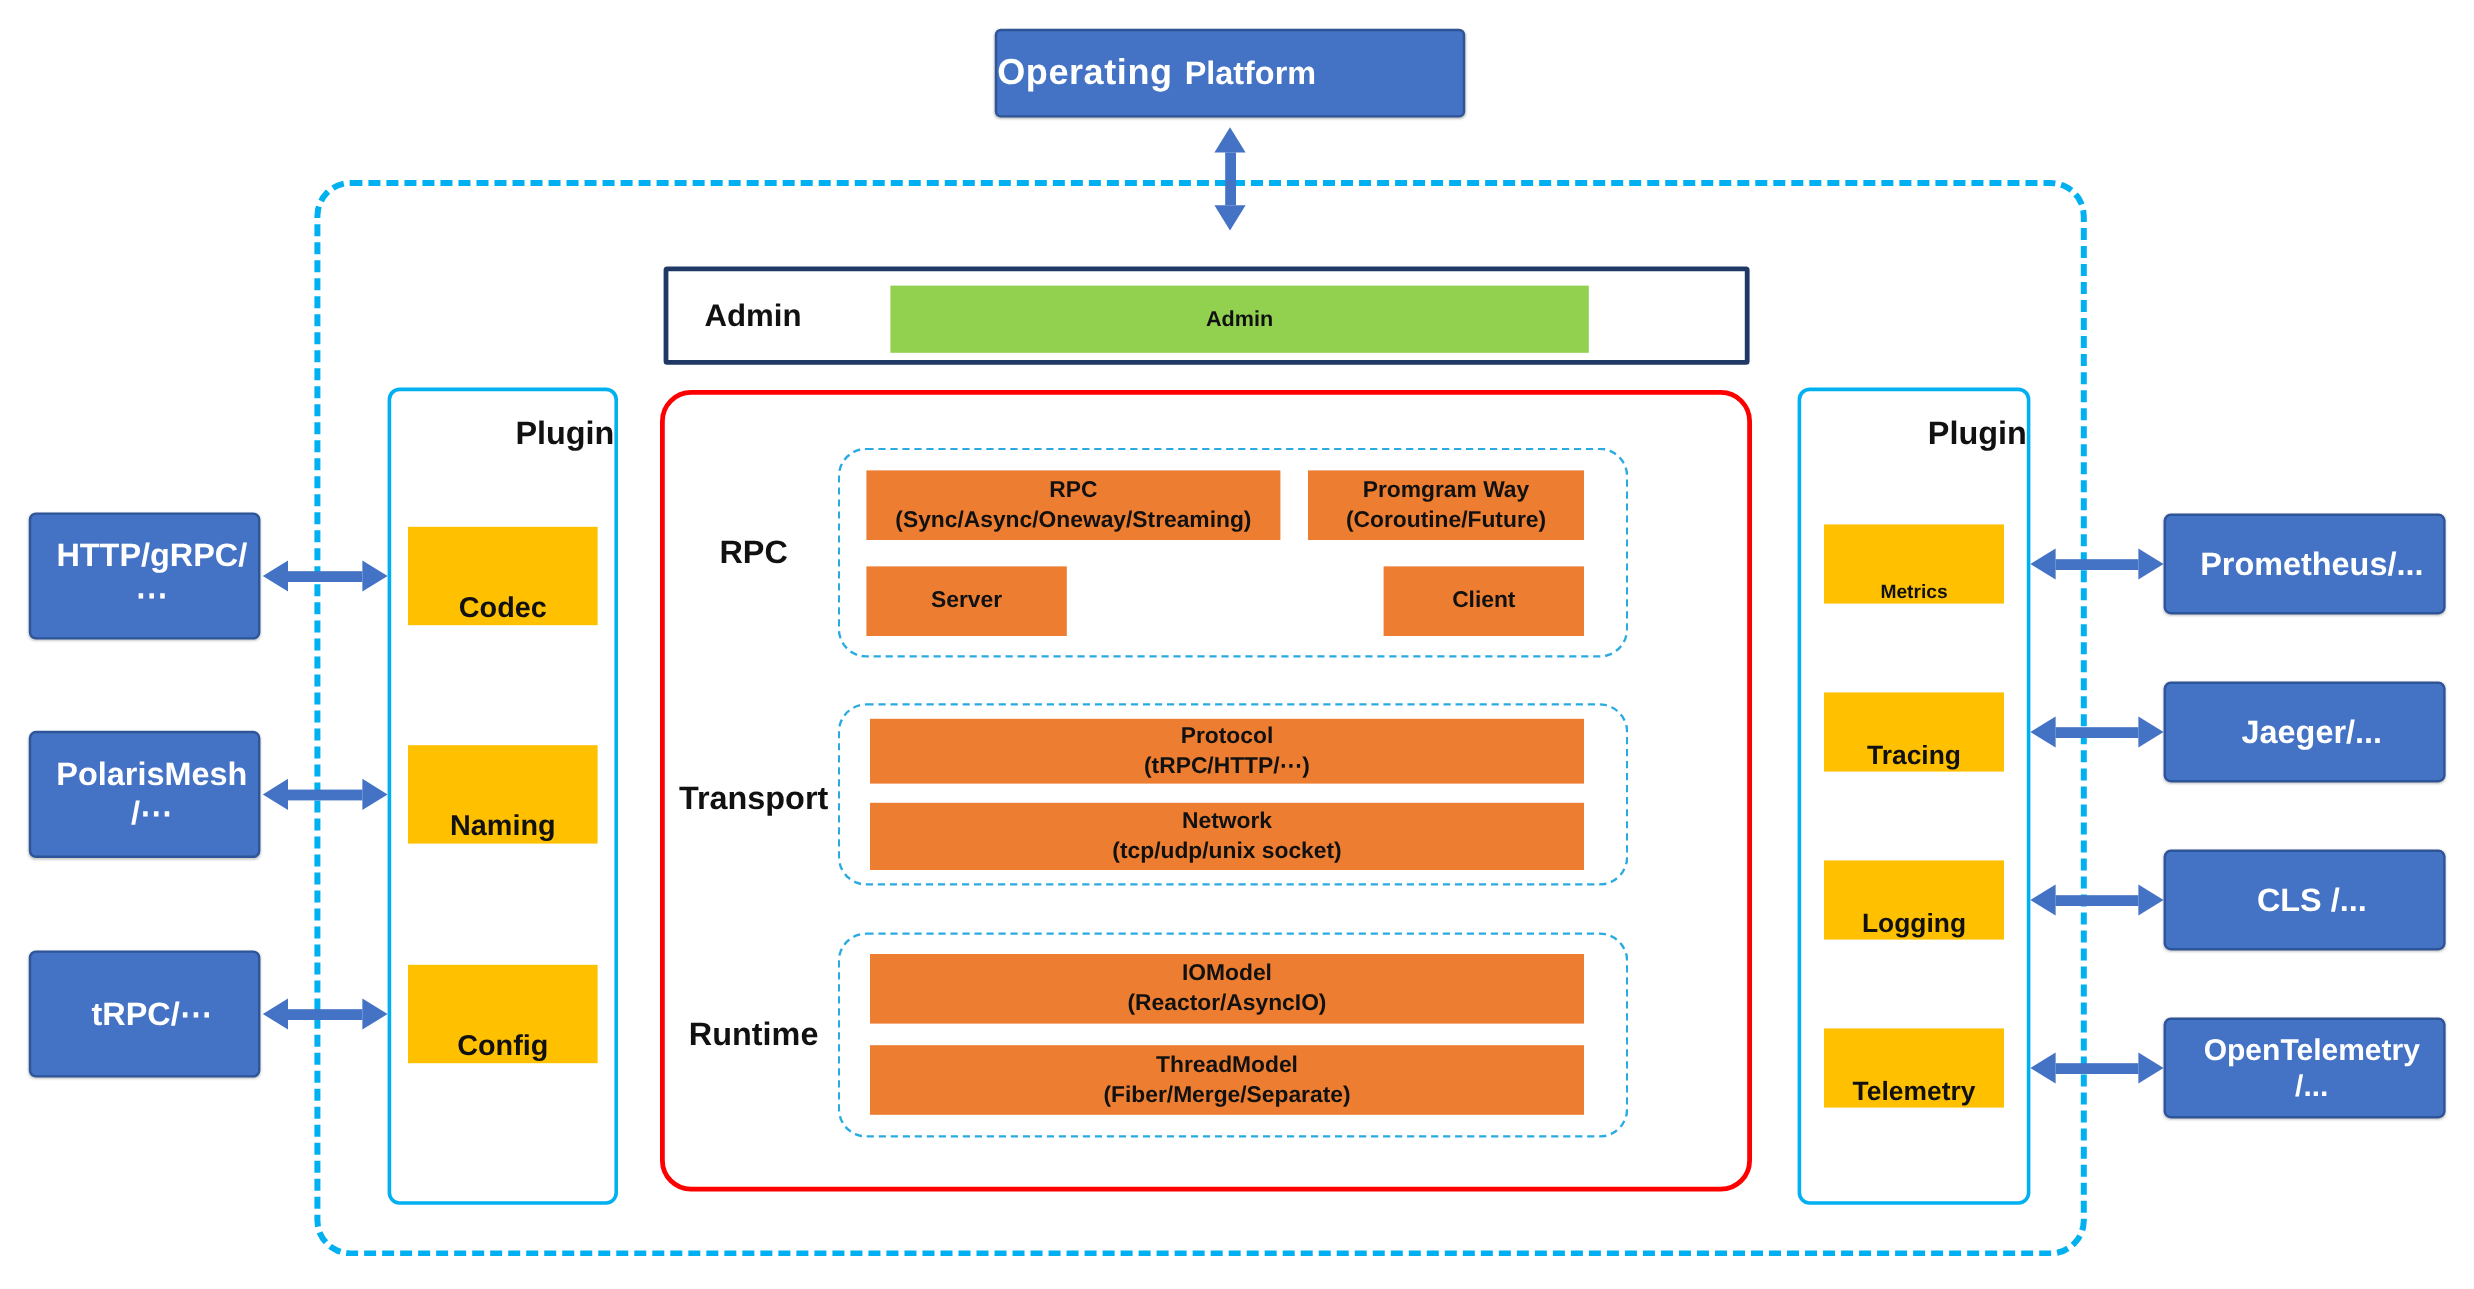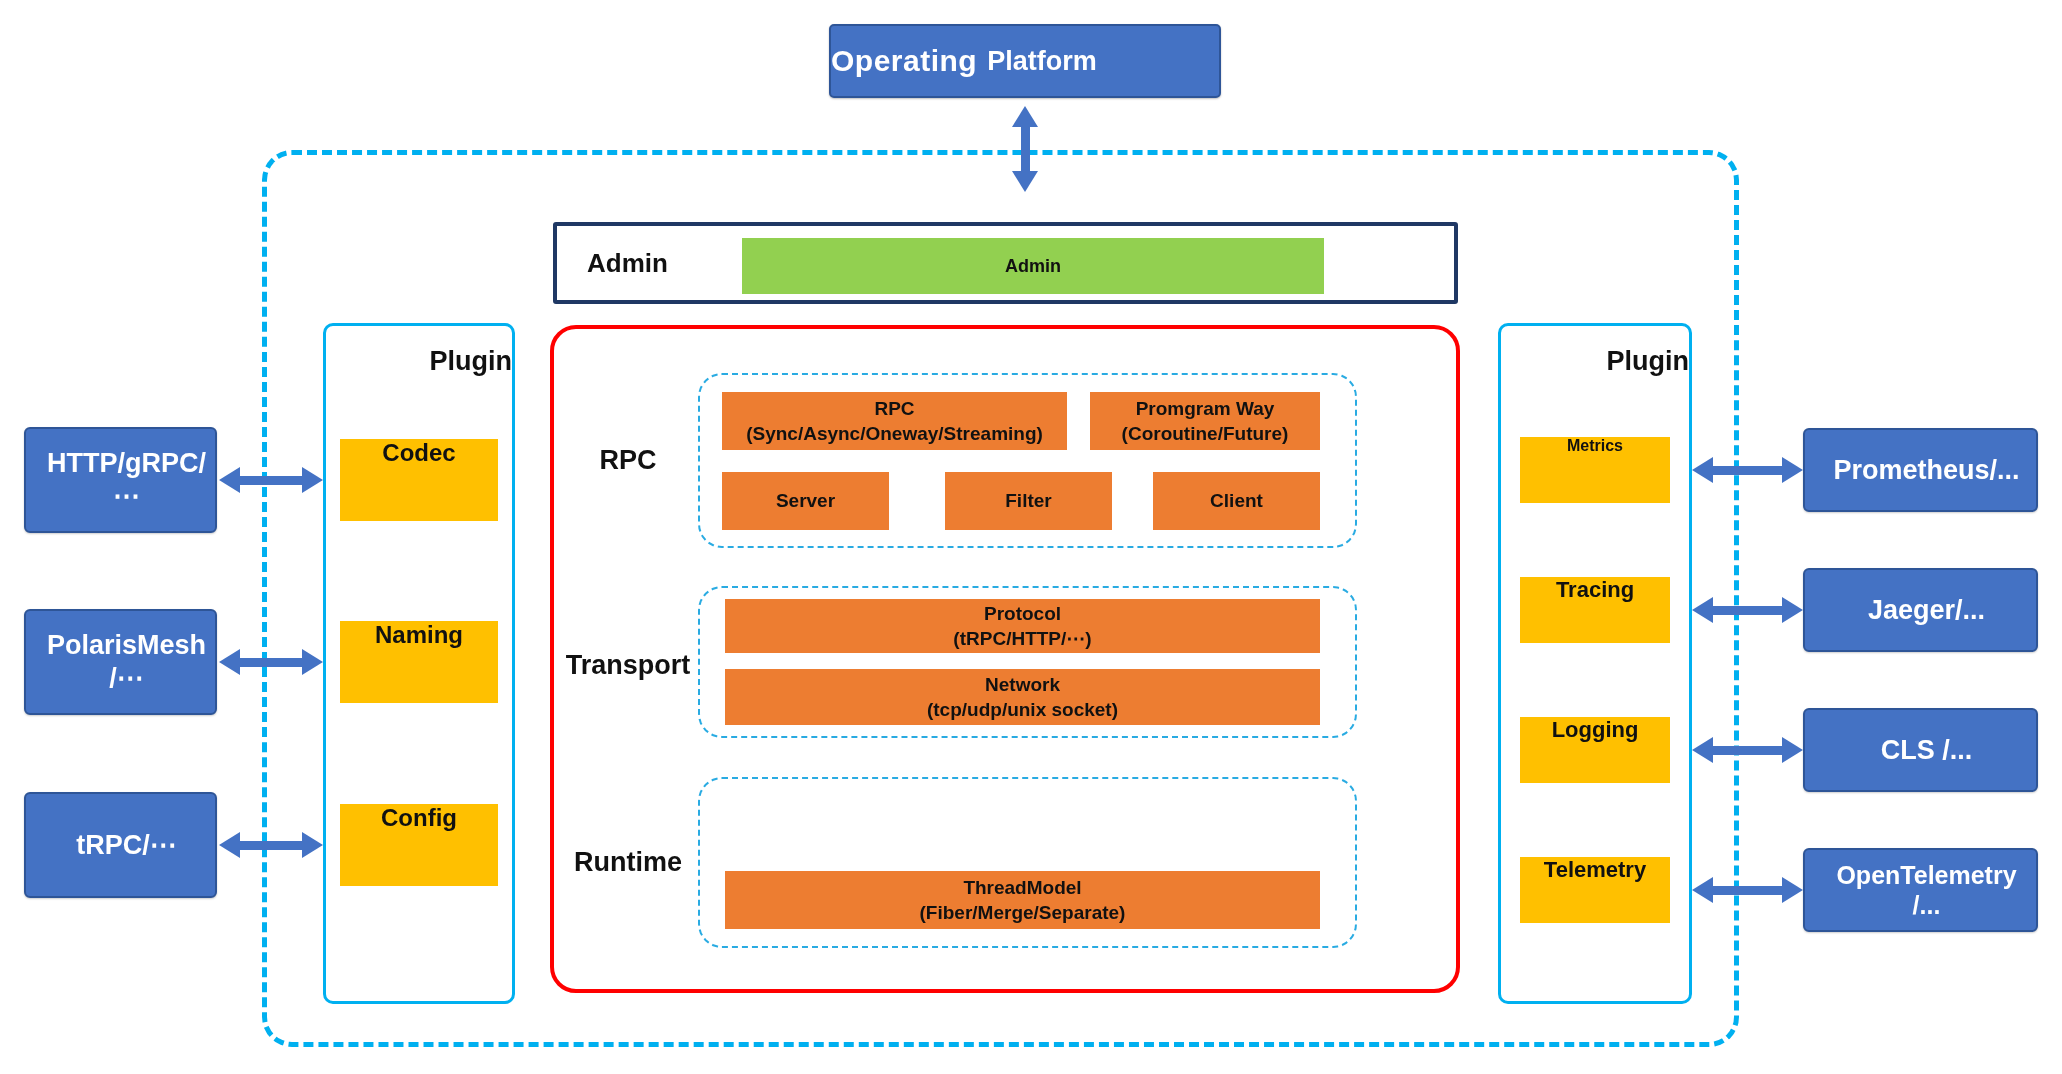--- a/index.html
+++ b/index.html
@@ -46,21 +46,21 @@
 
   .group-dash{border:2px dashed var(--inner-cyan);border-radius:24px;z-index:3;background:transparent;}
 
   .obox{background:var(--orange);color:var(--ink);display:flex;flex-direction:column;align-items:center;
     justify-content:center;text-align:center;font-size:19px;font-weight:700;line-height:1.32;z-index:4;}
   .obox .line:empty{display:none}
 
   
   .plugin-panel{background:#fff;border:3px solid var(--cyan);border-radius:10px;z-index:3;}
   .plugin-title{margin-top:20px;text-align:right;font-size:27px;font-weight:700;color:var(--ink);}
-  .ybox{background:var(--yellow);color:var(--ink);display:flex;align-items:flex-start;justify-content:center;
+  .ybox{background:var(--yellow);color:var(--ink);display:flex;align-items:flex-end;justify-content:center;
     font-size:24px;font-weight:700;z-index:4;}
 
   
   .bluebox{background:var(--primary-blue);border:2px solid var(--blue-border);border-radius:6px;color:#fff;
     display:flex;flex-direction:column;align-items:center;justify-content:center;text-align:center;
     font-size:27px;font-weight:700;line-height:1.22;z-index:4;box-shadow:0 1px 2px rgba(0,0,0,.2);padding-left:12px;}
   .bluebox .line:empty{display:none}
 
   
   .h-arrow{position:absolute;display:flex;align-items:center;height:26px;z-index:5;}
@@ -114,38 +114,39 @@
     <span class="line">RPC</span>
     <span class="line">(Sync/Async/Oneway/Streaming)</span>
   </div>
   <div class="abs obox" style="left:1090px;top:392px;width:230px;height:58px">
     <span class="line">Promgram Way</span>
     <span class="line">(Coroutine/Future)</span>
   </div>
   <div class="abs obox" style="left:722px;top:472px;width:167px;height:58px">
     <span class="line">Server</span>
   </div>
-  <div class="abs obox" style="left:945px;top:472px;width:167px;height:58px">
-    <span class="line">Filter</span>
-  </div>
   <div class="abs obox" style="left:1153px;top:472px;width:167px;height:58px">
     <span class="line">Client</span>
   </div>
 
   <div class="abs group-dash" style="left:698px;top:586px;width:659px;height:152px"></div>
   <div class="abs obox" style="left:725px;top:599px;width:595px;height:54px">
     <span class="line">Protocol</span>
     <span class="line">(tRPC/HTTP/⋯)</span>
   </div>
   <div class="abs obox" style="left:725px;top:669px;width:595px;height:56px">
     <span class="line">Network</span>
     <span class="line">(tcp/udp/unix socket)</span>
   </div>
 
   <div class="abs group-dash" style="left:698px;top:777px;width:659px;height:171px"></div>
+  <div class="abs obox" style="left:725px;top:795px;width:595px;height:58px">
+    <span class="line">IOModel</span>
+    <span class="line">(Reactor/AsyncIO)</span>
+  </div>
   <div class="abs obox" style="left:725px;top:871px;width:595px;height:58px">
     <span class="line">ThreadModel</span>
     <span class="line">(Fiber/Merge/Separate)</span>
   </div>
 
   <div class="abs plugin-panel" style="left:323px;top:323px;width:192px;height:681px">
     <div class="plugin-title">Plugin</div>
   </div>
   <div class="abs ybox" style="left:340px;top:439px;width:158px;height:82px">
     <span>Codec</span>

